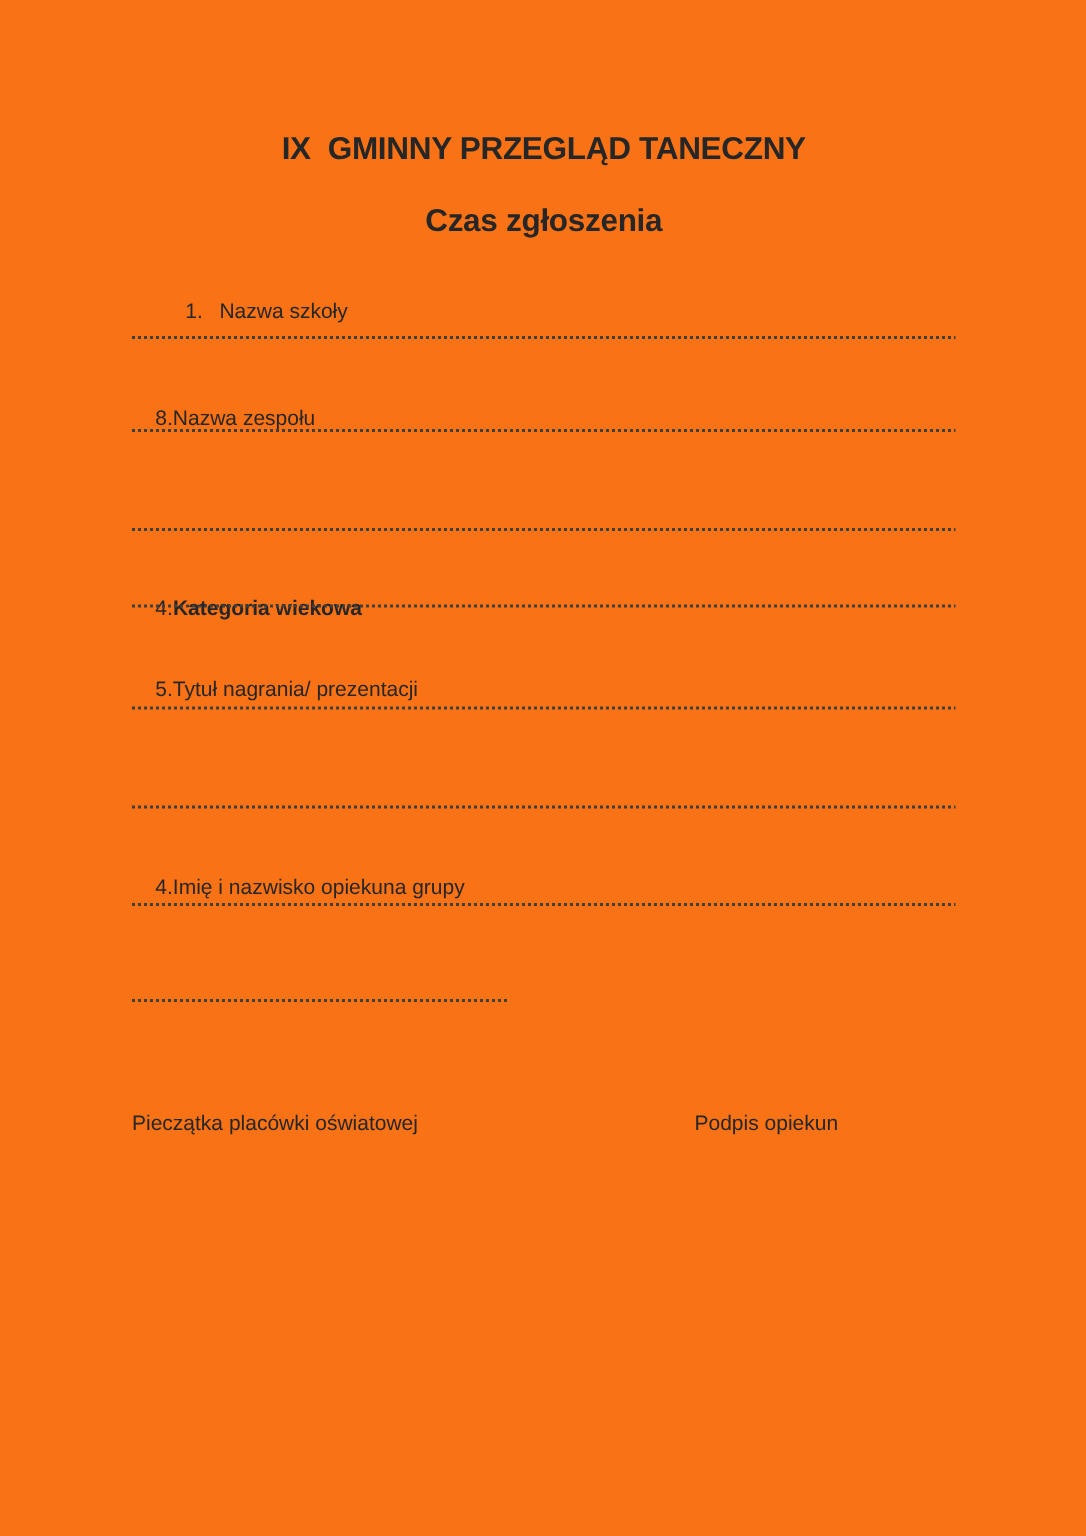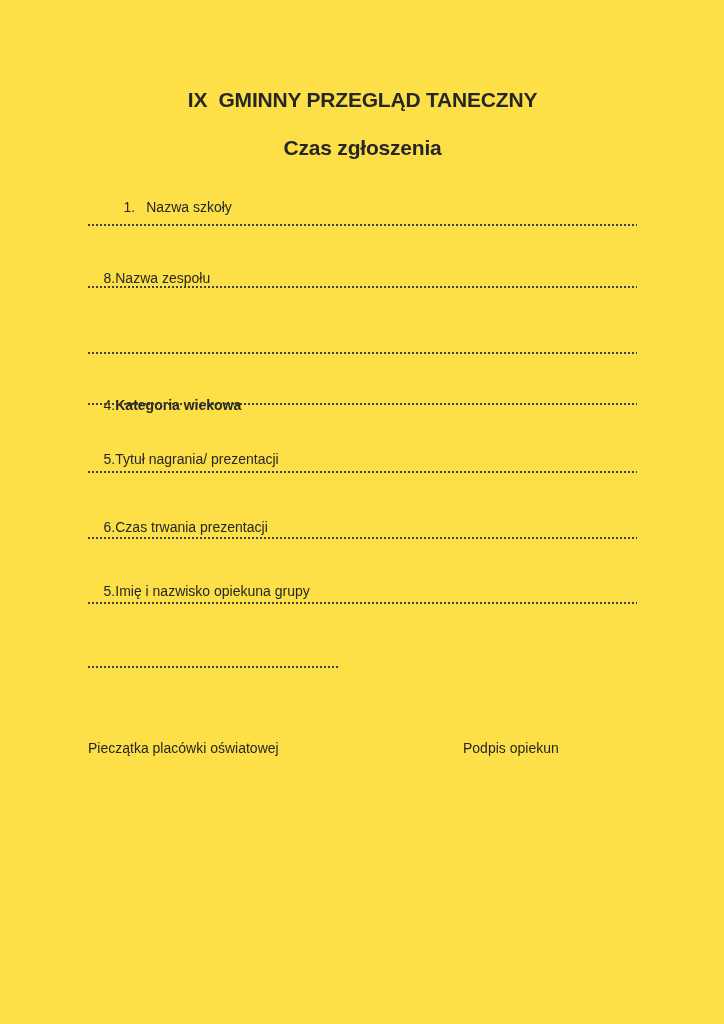--- a/index.html
+++ b/index.html
@@ -4,21 +4,21 @@
 <style>
   html, body {
     margin: 0;
     padding: 0;
     background: #ffffff;
   }
   .page {
     position: relative;
     width: 724px;
     height: 1024px;
-    background: #fde047;
+    background: #f97316;
     font-family: "Liberation Sans", "DejaVu Sans", sans-serif;
     color: #262626;
     overflow: hidden;
   }
   .doc-title {
     position: absolute;
     left: 88px;
     width: 549px;
     text-align: center;
     font-size: 21px;
@@ -99,27 +99,24 @@
   <div class="field-row row-f4">
     <span class="num">4.</span><span class="bold">Kategoria wiekowa</span>
   </div>
   <div class="dotline line-4"></div>
 
   <div class="field-row row-f5">
     <span>5.Tytuł nagrania/ prezentacji</span>
   </div>
   <div class="dotline line-5"></div>
 
-  <div class="field-row row-f6">
-    <span>6.Czas trwania prezentacji</span>
-  </div>
   <div class="dotline line-6"></div>
 
   <div class="field-row row-f7">
-    <span>5.Imię i nazwisko opiekuna grupy</span>
+    <span>4.Imię i nazwisko opiekuna grupy</span>
   </div>
   <div class="dotline line-7"></div>
 
   <div class="dotline line-8"></div>
 
   <div class="footer-label footer-left">Pieczątka placówki oświatowej</div>
   <div class="footer-label footer-right">Podpis opiekun</div>
 
 </div>
 

